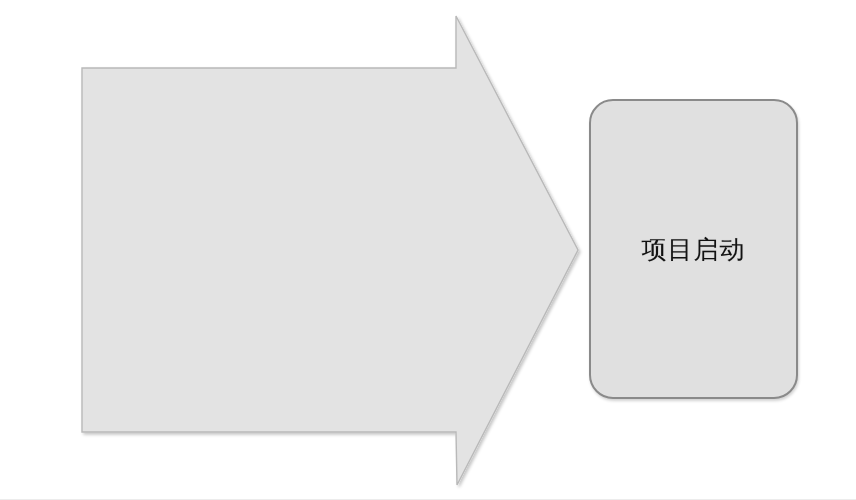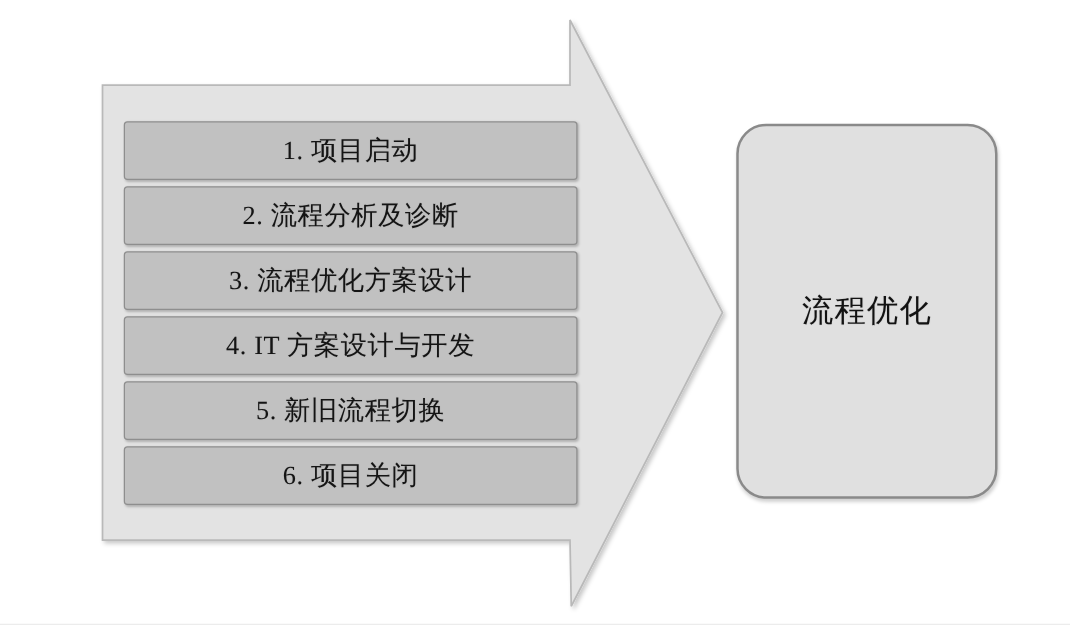--- a/index.html
+++ b/index.html
@@ -97,38 +97,18 @@
 
   <svg class="arrow-svg" viewBox="0 0 856 500" xmlns="http://www.w3.org/2000/svg">
     <defs>
       <filter id="softshadow" x="-20%" y="-20%" width="150%" height="150%">
         <feDropShadow dx="2" dy="2" stdDeviation="1.6" flood-color="#000000" flood-opacity="0.22"></feDropShadow>
       </filter>
     </defs>
     <polygon points="82,68 456,68 456,16 578,250 457,485 456,432 82,432" fill="#e3e3e3" stroke="#b9b9b9" stroke-width="1.4" stroke-linejoin="miter" filter="url(#softshadow)"></polygon>
   </svg>
 
-  <div class="steps">
-    <div class="step-box">
-      <span class="step-label">1. 项目启动</span>
-    </div>
-    <div class="step-box">
-      <span class="step-label">2. 流程分析及诊断</span>
-    </div>
-    <div class="step-box">
-      <span class="step-label">3. 流程优化方案设计</span>
-    </div>
-    <div class="step-box">
-      <span class="step-label">4. IT 方案设计与开发</span>
-    </div>
-    <div class="step-box">
-      <span class="step-label">5. 新旧流程切换</span>
-    </div>
-    <div class="step-box">
-      <span class="step-label">6. 项目关闭</span>
-    </div>
-  </div>
 
   <div class="result-card">
-    <span class="result-line">流程优化</span>
+    <span class="result-line">项目启动</span>
   </div>
 
 </div>
 
 </body></html>

